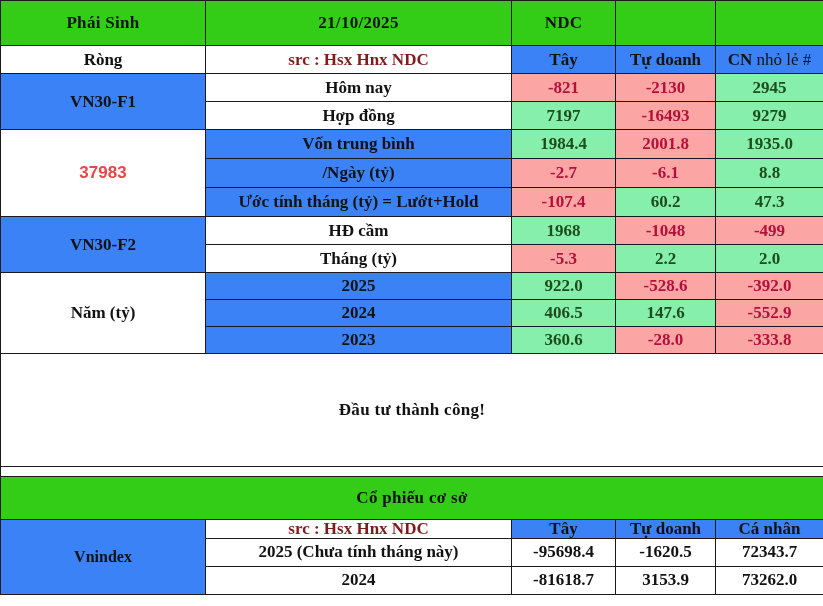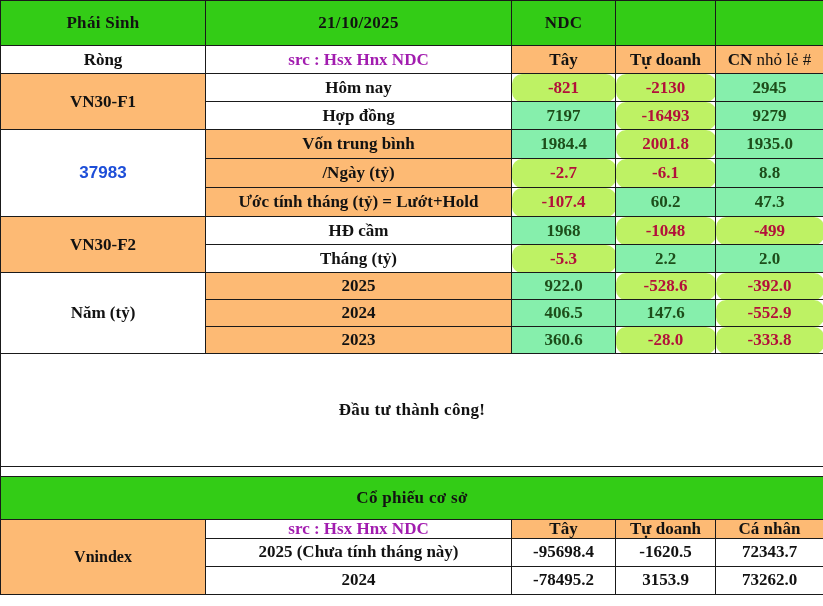--- a/index.html
+++ b/index.html
@@ -36,36 +36,36 @@
     vertical-align: middle;
     font-size: 17px;
     font-weight: bold;
     line-height: 1.05;
     overflow: hidden;
     white-space: nowrap;
   }
 
   
   .green   { background: #33cc16; }
-  .yellow  { background: #fdba74; }
+  .yellow  { background: #3b82f6; }
   .white   { background: #ffffff; }
-  .pinkbg  { background: #bef264; border-radius: 10px; }
+  .pinkbg  { background: #fca5a5; }
   .greenbg { background: #86efac; }
 
   
   .tx-dark  { color: #121212; }
   .tx-red   { color: #b3103a; }
   .tx-grn   { color: #1d4d1a; }
-  .tx-navy  { color: #1d4ed8; }
+  .tx-navy  { color: #ef4444; }
 
   
   .big      { font-size: 16px; }
   .title    { font-size: 27px; letter-spacing: .3px; }
   .mid      { font-size: 19px; }
-  .sml      { font-size: 14px; font-weight: normal; color: #a21caf; }
+  .sml      { font-size: 14px; font-weight: normal; color: #7f1d1d; }
   .num      { font-size: 17px; font-weight: bold; }
   .sans     { font-family: "Liberation Sans", "DejaVu Sans", sans-serif; }
   .thin     { font-weight: normal; }
   .nb-bot   { border-bottom: none; }
 
   .hdr-green td {
     height: 44px;
     margin-top: 32px;
   }
   .gap td {
@@ -193,21 +193,21 @@
         <td class="yellow mid tx-dark">Cá nhân</td>
       </tr>
       <tr>
         <td class="white mid tx-dark" style="height:27px">2025 (Chưa tính tháng này)</td>
         <td class="white num tx-dark">-95698.4</td>
         <td class="white num tx-dark">-1620.5</td>
         <td class="white num tx-dark">72343.7</td>
       </tr>
       <tr>
         <td class="white mid tx-dark" style="height:27px">2024</td>
-        <td class="white num tx-dark">-78495.2</td>
+        <td class="white num tx-dark">-81618.7</td>
         <td class="white num tx-dark">3153.9</td>
         <td class="white num tx-dark">73262.0</td>
       </tr>
 
     </tbody>
   </table>
 
 </div>
 
 </body></html>

